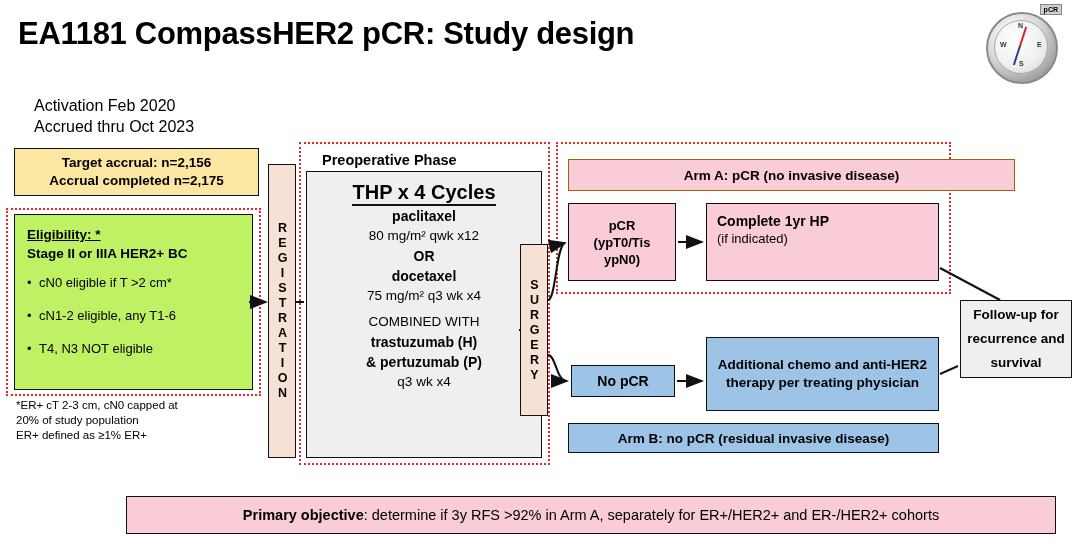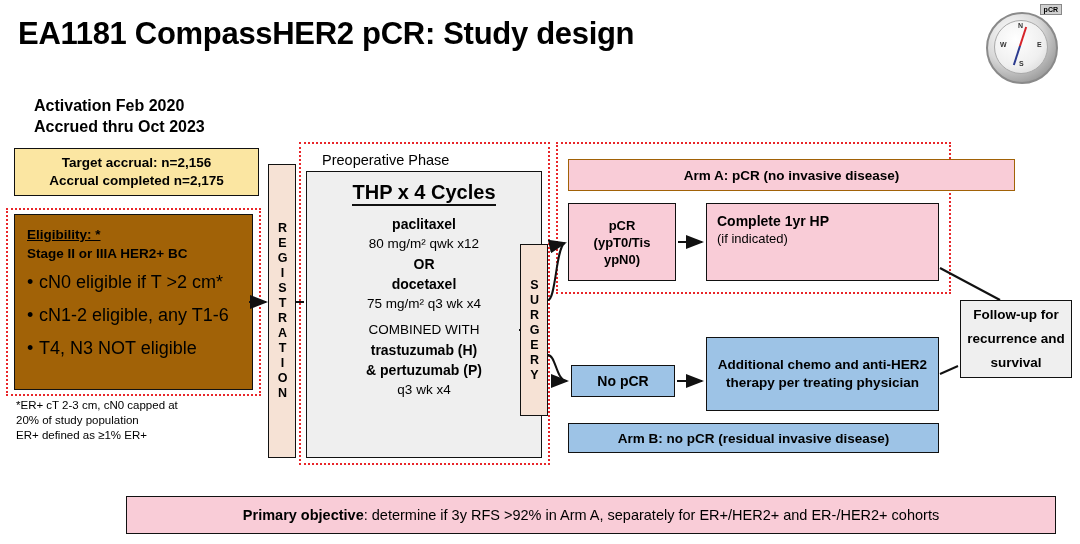--- a/index.html
+++ b/index.html
@@ -43,43 +43,43 @@
   #logo .lS{left:41px;top:56px;}
   #logo .lE{left:59px;top:37px;}
   #logo .lW{left:22px;top:37px;}
   #logo .tag{
     position:absolute;right:2px;top:0px;
     background:#d0d0d0;border:1px solid #888;
     font-size:7px;padding:1px 3px;font-weight:bold;
   }
 
   
-  #activation{left:34px;top:95px;font-size:16px;line-height:21px;font-weight:700;}
+  #activation{left:34px;top:95px;font-size:16px;line-height:21px;font-weight:400;}
 
   #accrual-box{
     left:14px;top:148px;width:245px;height:48px;
     background:#fbe6a2;border:1px solid #111;
     display:flex;flex-direction:column;align-items:center;justify-content:center;
     font-size:13.5px;font-weight:bold;line-height:18px;
   }
 
   #elig-dashed{
     left:6px;top:208px;width:255px;height:188px;
     border:2.5px dotted #e8262a;
   }
   #elig-box{
     left:14px;top:214px;width:239px;height:176px;
-    background:#a16207;border:1px solid #111;
+    background:#bef264;border:1px solid #111;
     padding:10px 12px 8px 12px;
     font-size:13.5px;line-height:19px;
   }
   #elig-box .hd{font-weight:bold;}
   #elig-box .hd u{text-decoration:underline;}
   #elig-box ul{margin:10px 0 0 0;padding:0;list-style:none;}
-  #elig-box li{margin:5px 0 14px 0;padding-left:12px;position:relative;font-size:18px;}
+  #elig-box li{margin:5px 0 14px 0;padding-left:12px;position:relative;font-size:13px;}
   #elig-box li:before{content:"•";position:absolute;left:0;top:0;}
 
   #footnote{left:16px;top:398px;width:250px;font-size:11.5px;line-height:15px;}
 
   
   #registration{
     left:268px;top:164px;width:28px;height:294px;
     background:#f6e2d5;border:1px solid #111;
     display:flex;align-items:center;justify-content:center;
   }
@@ -87,31 +87,31 @@
     writing-mode:vertical-rl;text-orientation:upright;
     font-size:12.5px;font-weight:bold;letter-spacing:1px;line-height:13px;
   }
 
   
   #preop-dashed{
     left:299px;top:142px;width:251px;height:323px;
     border:2.5px dotted #e8262a;
   }
   #preop-label{
-    left:322px;top:152px;font-size:14.5px;font-weight:normal;
+    left:322px;top:152px;font-size:14.5px;font-weight:bold;
   }
   #preop-box{
     left:306px;top:171px;width:236px;height:287px;
     background:#efefef;border:1px solid #111;
     text-align:center;padding-top:10px;
     font-size:14px;line-height:20px;
   }
   #preop-box .thp{
     font-size:20px;font-weight:bold;display:inline-block;
-    border-bottom:2px solid #111;padding-bottom:2px;margin-bottom:8px;
+    border-bottom:2px solid #111;padding-bottom:2px;
   }
   #preop-box .b{font-weight:bold;}
   #preop-box .sm{font-size:13.5px;}
   #preop-box .gap{height:6px;}
 
   
   #surgery{
     left:520px;top:244px;width:28px;height:172px;
     background:#f6e2d5;border:1px solid #111;
     display:flex;align-items:center;justify-content:center;

